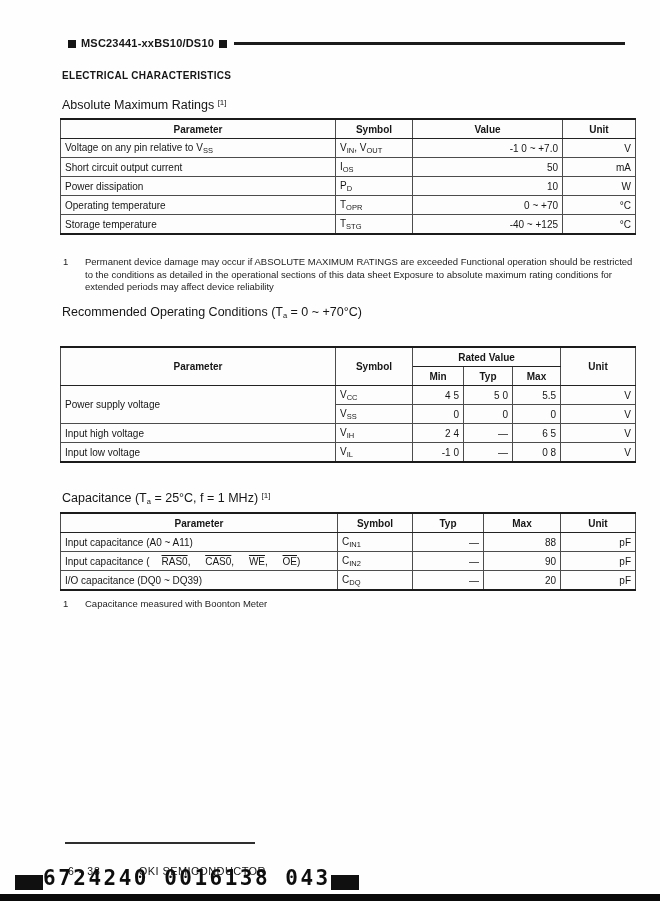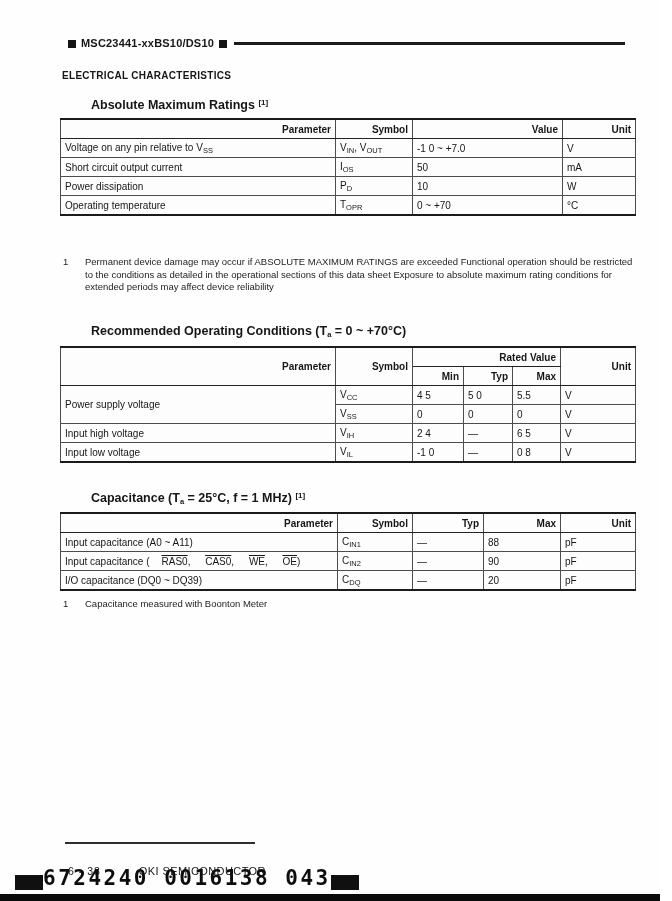--- a/index.html
+++ b/index.html
@@ -7,33 +7,33 @@
   .page { position:relative; width:660px; height:901px; background:#fefefe; overflow:hidden; }
 
   
   .doc-header { position:absolute; left:63px; top:37px; right:35px; display:flex; align-items:center; }
   .doc-header .code { font-size:11px; font-weight:bold; white-space:nowrap; letter-spacing:0.2px; }
   .sq { display:inline-block; width:8px; height:8px; background:#141414; margin:0 5px; vertical-align:-1px; }
   .header-rule { flex:1; height:3px; background:#1c1c1c; margin-left:2px; }
 
   
   .h1 { position:absolute; left:62px; top:70px; font-size:10px; font-weight:bold; letter-spacing:0.3px; }
-  .h2 { position:absolute; left:62px; font-size:12.5px; font-weight:bold;margin-left:29px; }
+  .h2 { position:absolute; left:62px; font-size:12.5px; font-weight:normal; }
   sup { font-size:8px; vertical-align:4px; font-weight:inherit; }
   sub { font-size:7.5px; vertical-align:-2px; font-weight:inherit; }
   .ov { text-decoration:overline;padding-left:12px; }
 
   
   table.t { position:absolute; left:60px; border-collapse:collapse; table-layout:fixed; width:576px; background:#fdfdfd; }
   table.t th, table.t td { border:1px solid #4c4c4c; font-size:10px; padding:0 4px; height:18px; overflow:hidden; white-space:nowrap; }
   table.t { border:1.5px solid #222; border-top:2.5px solid #1b1b1b; border-bottom:2px solid #1b1b1b; }
-  table.t th { font-weight:bold; text-align:right; border-bottom:1.5px solid #222; }
+  table.t th { font-weight:bold; text-align:center; border-bottom:1.5px solid #222; }
   td.p { text-align:left; padding-left:8px;border-radius:9px; }
   td.s { text-align:left; padding-left:10px; }
-  td.c, th.c { text-align:left; }
+  td.c, th.c { text-align:right; }
 
   
   .footnote { position:absolute; left:63px; width:573px; display:flex; font-size:9.5px; line-height:12.5px; color:#1d1d1d; }
   .footnote .fn-num { width:22px; flex:0 0 22px; }
   .footnote .fn-text { flex:1; }
 
   
   .footer-rule { position:absolute; left:65px; top:842px; width:190px; height:2px; background:#2e2e2e; }
   .footer-line { position:absolute; left:68px; top:849px; display:flex; gap:38px; align-items:baseline; }
   .footer-line .pageno { font-size:10.5px; letter-spacing:1px;margin-top:16px; }
@@ -92,29 +92,35 @@
         <td class="s">P<sub>D</sub></td>
         <td class="c">10</td>
         <td class="c">W</td>
       </tr>
       <tr>
         <td class="p">Operating temperature</td>
         <td class="s">T<sub>OPR</sub></td>
         <td class="c">0 ~ +70</td>
         <td class="c">°C</td>
       </tr>
+      <tr>
+        <td class="p">Storage temperature</td>
+        <td class="s">T<sub>STG</sub></td>
+        <td class="c">-40 ~ +125</td>
+        <td class="c">°C</td>
+      </tr>
     </tbody>
   </table>
 
   <div class="footnote" style="top:256px;">
     <span class="fn-num">1</span>
     <span class="fn-text">Permanent device damage may occur if ABSOLUTE MAXIMUM RATINGS are exceeded  Functional operation should be restricted to the conditions as detailed in the operational sections of this data sheet  Exposure to absolute maximum rating conditions for extended periods may affect device reliability</span>
   </div>
 
-  <div class="h2" style="top:324px;text-align:right;">Recommended Operating Conditions (T<sub>a</sub> = 0 ~ +70°C)</div>
+  <div class="h2" style="top:305px;text-align:right;">Recommended Operating Conditions (T<sub>a</sub> = 0 ~ +70°C)</div>
 
   <table class="t" style="top:346px;">
     <colgroup>
         <col style="width:275px">
         <col style="width:77px">
         <col style="width:51px">
         <col style="width:49px">
         <col style="width:48px">
         <col>
       </colgroup>

